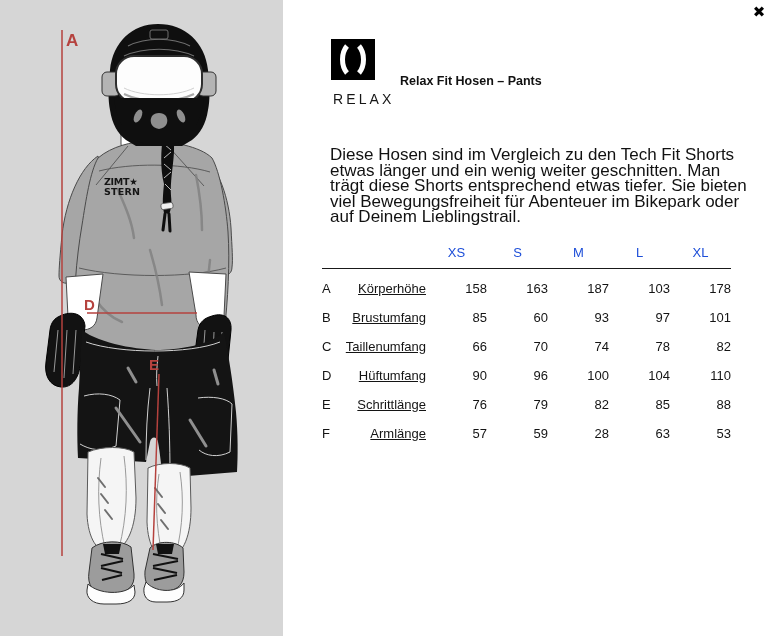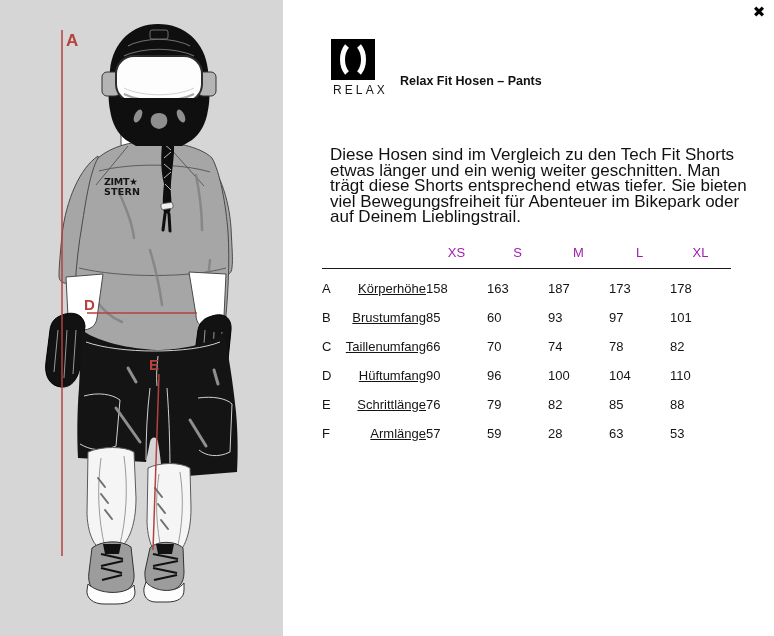--- a/index.html
+++ b/index.html
@@ -12,40 +12,40 @@
   .figure-panel svg{display:block;}
 
   
   .close-btn{position:absolute;top:1px;right:5px;width:20px;height:22px;border:none;background:none;
              font-family:"DejaVu Sans", sans-serif;font-size:15px;font-weight:900;line-height:22px;
              text-align:center;color:#000;cursor:pointer;padding:0;}
 
   
   .logo{position:absolute;left:331px;top:39px;width:44px;text-align:center;}
   .logo-box{width:44px;height:41px;background:#000;}
-  .logo-text{margin-top:3px;font-size:12px;font-weight:500;letter-spacing:3.1px;color:#161616;
+  .logo-text{margin-top:11px;font-size:14px;font-weight:500;letter-spacing:3.1px;color:#161616;
              padding-left:2px;white-space:nowrap;text-align:right;}
 
   .title{position:absolute;left:400px;top:48px;font-size:17px;font-weight:bold;letter-spacing:.2px;}
   .subtitle{position:absolute;left:400px;top:74px;font-size:12.5px;font-weight:bold;}
 
   .description{position:absolute;left:330px;top:108px;width:424px;font-size:17px;line-height:15.5px;margin-top:39px;}
 
   
   .size-table{position:absolute;left:322px;top:238px;border-collapse:collapse;table-layout:fixed;}
   .size-table col.c-letter{width:18px;}
   .size-table col.c-label{width:86px;}
   .size-table col.c-size{width:61px;}
   .size-table th{font-weight:normal;font-size:13px;line-height:13px;text-align:center;
-                 padding:8px 0 9px;border-bottom:1.5px solid #191919;color:#a21caf;}
+                 padding:8px 0 9px;border-bottom:1.5px solid #191919;color:#1d4ed8;}
   .size-table td{font-size:13px;line-height:13px;padding:8px 0;color:#141414;}
   .size-table tbody tr:first-child td{padding-top:13px;}
   .size-table td.letter{text-align:left;}
   .size-table td.label{text-align:right;text-decoration:underline;}
-  .size-table td.val{text-align:left;}
+  .size-table td.val{text-align:right;}
   .accent{color:#b5423e;}
 </style>
 </head>
 <body>
 
 <div class="stage">
 
   <div class="figure-panel">
     <svg width="283" height="636" viewBox="0 0 283 636">
       <rect width="283" height="636" fill="#d6d6d6"></rect>
@@ -239,21 +239,21 @@
         <th>XL</th>
       </tr>
     </thead>
     <tbody>
       <tr>
         <td class="letter accent">A</td>
         <td class="label">Körperhöhe</td>
         <td class="val">158</td>
         <td class="val">163</td>
         <td class="val">187</td>
-        <td class="val">173</td>
+        <td class="val">103</td>
         <td class="val">178</td>
       </tr>
       <tr>
         <td class="letter">B</td>
         <td class="label">Brustumfang</td>
         <td class="val">85</td>
         <td class="val">60</td>
         <td class="val">93</td>
         <td class="val">97</td>
         <td class="val">101</td>

